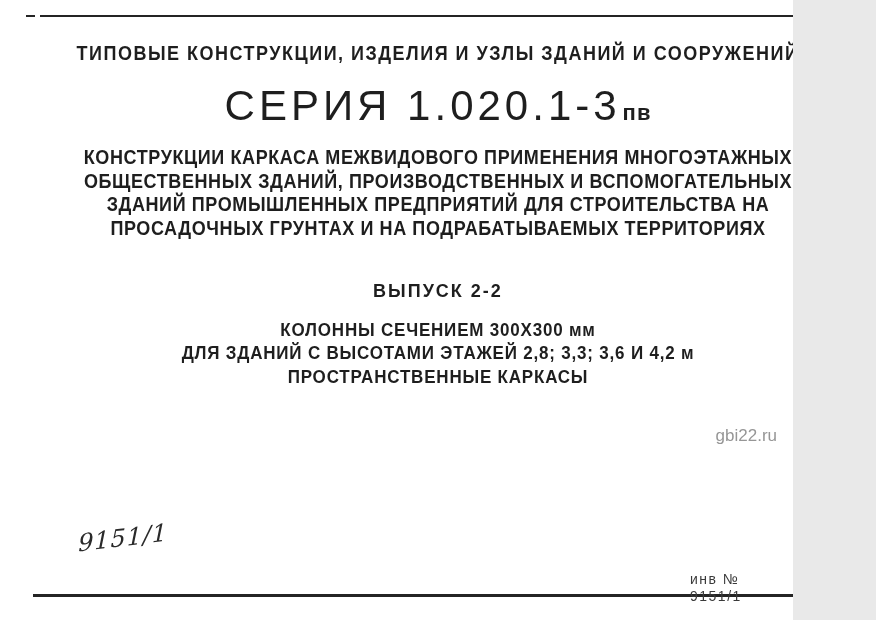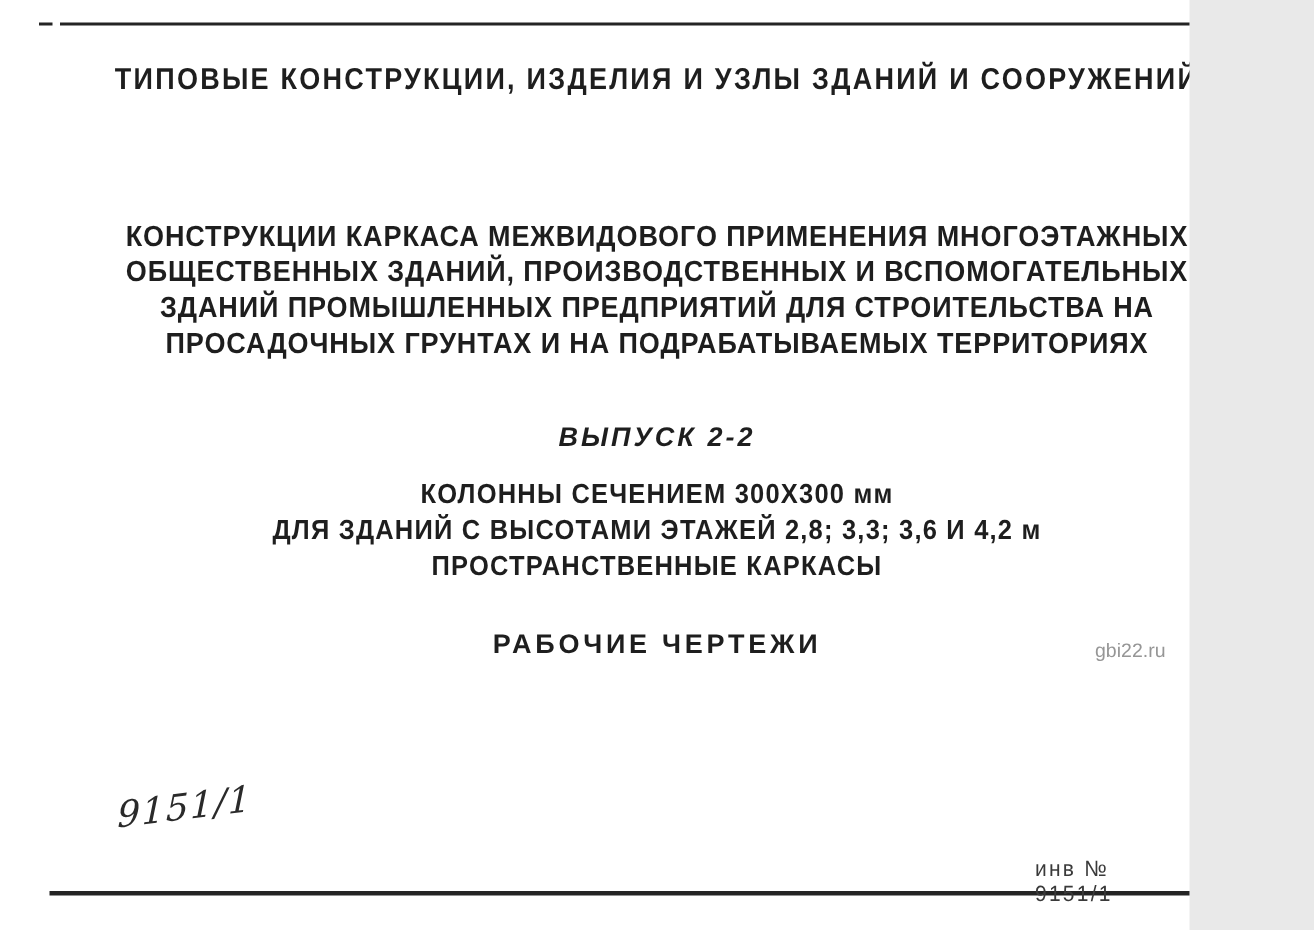--- a/index.html
+++ b/index.html
@@ -57,21 +57,20 @@
     font-weight: 700;
     line-height: 22px;
     letter-spacing: 0.6px;
     transform: scale(1, 1.08);
   }
   .issue-line {
     top: 281px;
     font-size: 18px;
     font-weight: 700;
     letter-spacing: 2px;
-    font-style: italic;
   }
   .subject {
     top: 321px;
     font-size: 17px;
     font-weight: 700;
     line-height: 22px;
     letter-spacing: 0.8px;
     transform: scale(1, 1.08);
   }
   .doc-type {
@@ -100,56 +99,58 @@
     font-size: 14px;
     letter-spacing: 1.5px;
     color: #3a3a3a;
     transform: scale(1, 1.05);
     margin-left: 35px;
   }
   .watermark {
     position: absolute;
     right: 0px;
     top: 426px;
-    font-size: 13px;
+    font-size: 17px;
     color: #969696;
     letter-spacing: 0px;
     padding-right: 16px;
   }
 </style>
 </head>
 <body>
 
 <div class="page">
 
   <div class="line frame-top-dash"></div>
   <div class="line frame-top-a"></div>
   <div class="line frame-top-b"></div>
   <div class="line frame-right"></div>
   <div class="line frame-bottom"></div>
 
   <div class="centered header-line">ТИПОВЫЕ КОНСТРУКЦИИ, ИЗДЕЛИЯ И УЗЛЫ ЗДАНИЙ И СООРУЖЕНИЙ</div>
 
+  <div class="centered series-line">
+    <span>СЕРИЯ 1.020.1-3</span><span class="series-suffix">пв</span>
+  </div>
 
   <div class="centered description">
     <div>КОНСТРУКЦИИ КАРКАСА МЕЖВИДОВОГО ПРИМЕНЕНИЯ МНОГОЭТАЖНЫХ</div>
     <div>ОБЩЕСТВЕННЫХ ЗДАНИЙ, ПРОИЗВОДСТВЕННЫХ И ВСПОМОГАТЕЛЬНЫХ</div>
     <div>ЗДАНИЙ ПРОМЫШЛЕННЫХ ПРЕДПРИЯТИЙ ДЛЯ СТРОИТЕЛЬСТВА НА</div>
     <div>ПРОСАДОЧНЫХ ГРУНТАХ И НА ПОДРАБАТЫВАЕМЫХ ТЕРРИТОРИЯХ</div>
   </div>
 
   <div class="centered issue-line">ВЫПУСК 2-2</div>
 
   <div class="centered subject">
     <div>КОЛОННЫ СЕЧЕНИЕМ 300Х300 мм</div>
     <div>ДЛЯ ЗДАНИЙ С ВЫСОТАМИ ЭТАЖЕЙ 2,8; 3,3; 3,6 И 4,2 м</div>
     <div>ПРОСТРАНСТВЕННЫЕ КАРКАСЫ</div>
   </div>
 
-  <div class="centered doc-type">РАБОЧИЕ ЧЕРТЕЖИ</div>
 
   <div class="handwritten">9151/1</div>
 
   <div class="inventory">инв № 9151/1</div>
 
   <div class="watermark">gbi22.ru</div>
 
 </div>
 
 </body></html>

